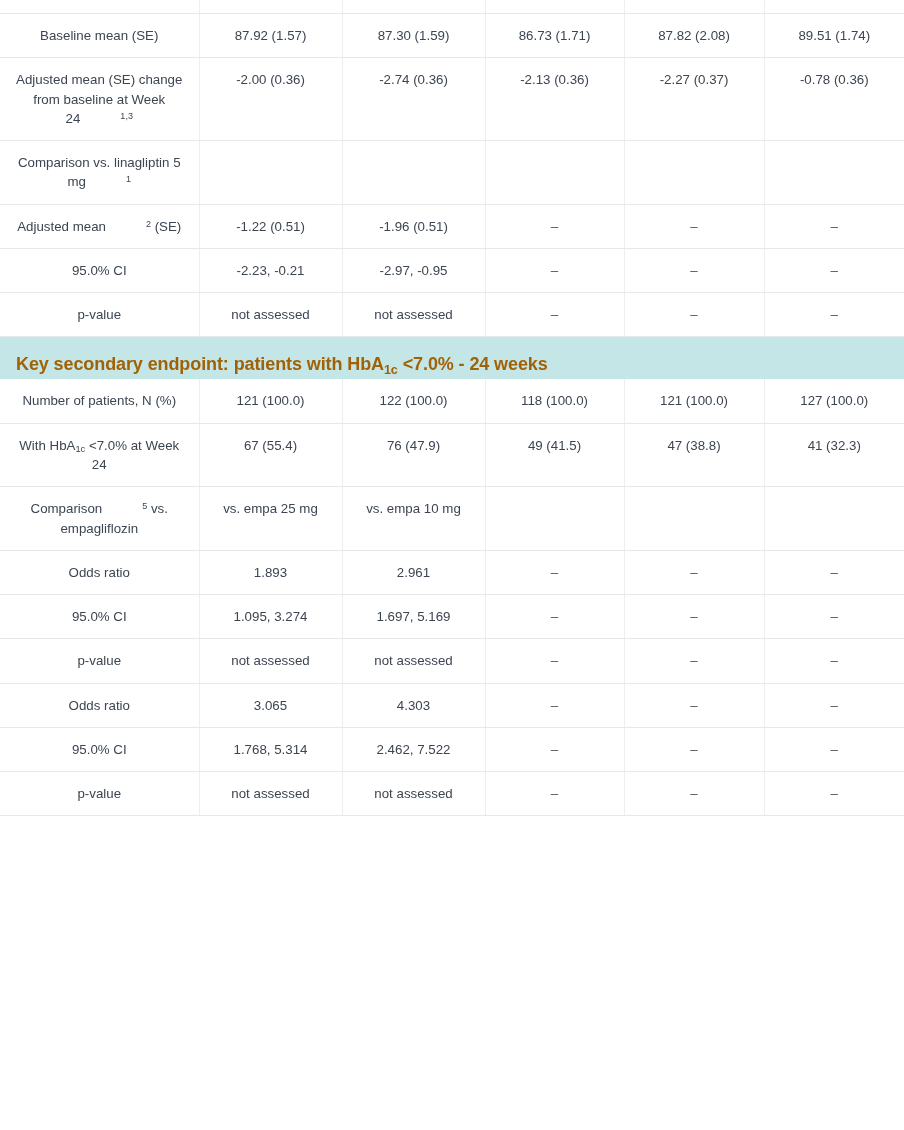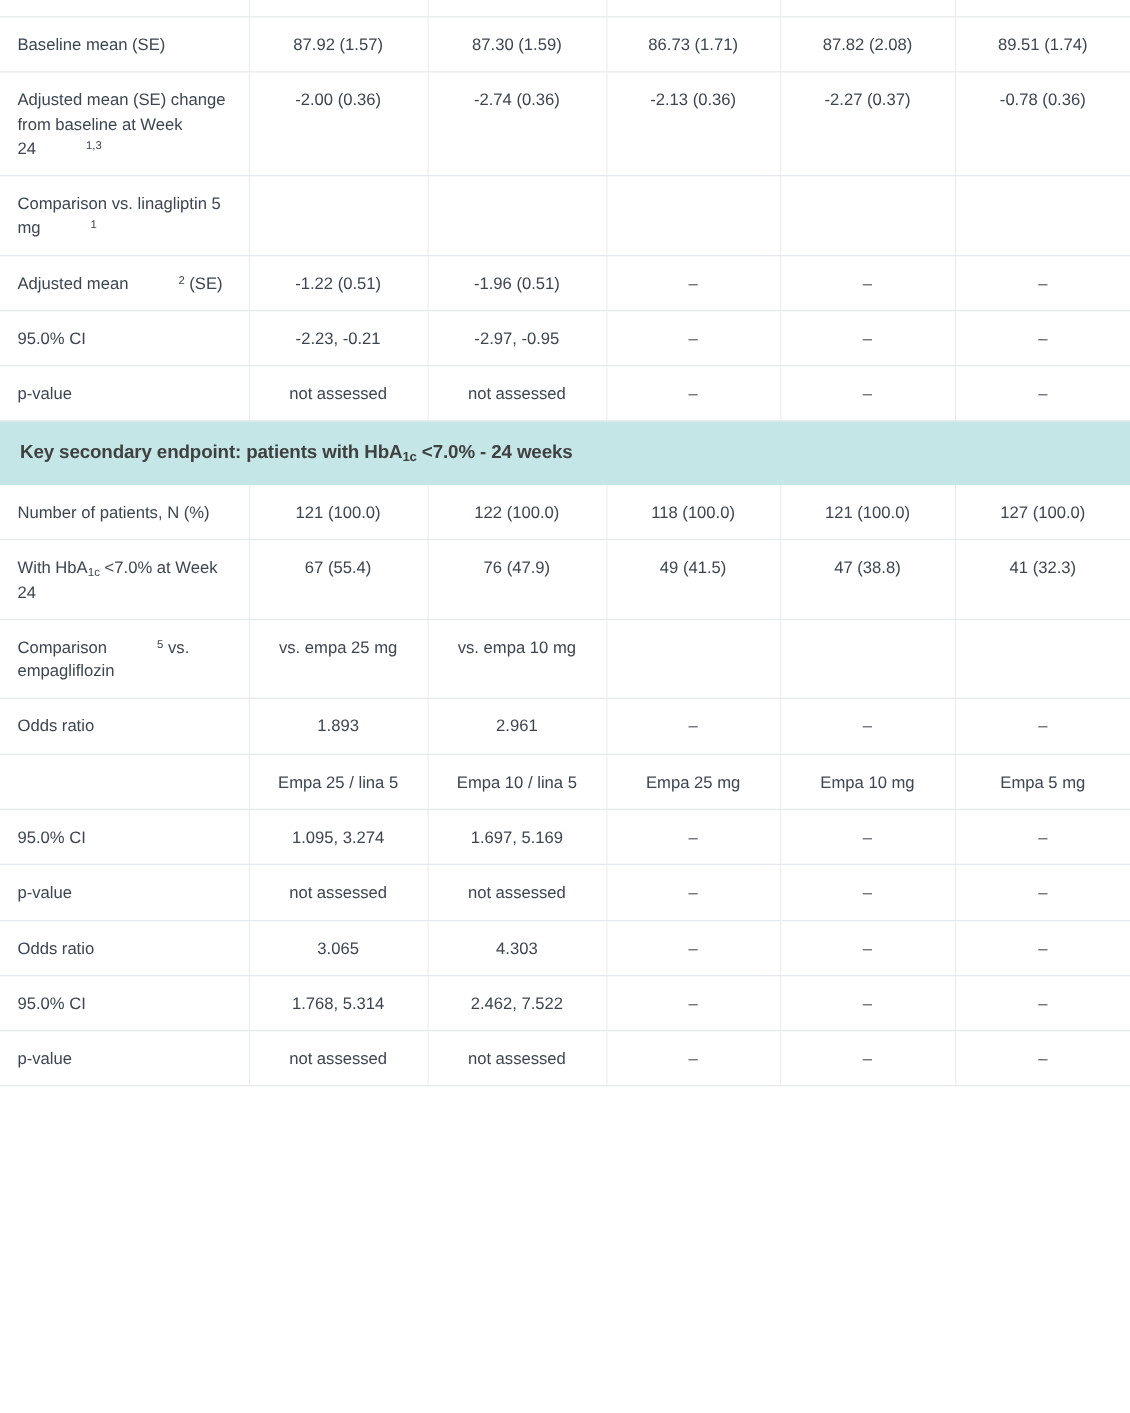--- a/index.html
+++ b/index.html
@@ -37,21 +37,21 @@
     vertical-align: top;
     line-height: 1.45;
     color: #3c4551;
     background: #ffffff;
   }
   .results-table td:last-child {
     border-right: none;
   }
 
   td.label-cell {
-    text-align: left;
+    text-align: center;
   }
   td.value-cell {
     text-align: center;
   }
   td.dash-cell {
     text-align: center;
     color: #4a525e;
   }
 
   
@@ -59,24 +59,24 @@
     padding-top: 0;
     padding-bottom: 0;
     height: 13px;
   }
 
   
   tr.section-row td {
     background: #c4e6e6;
     border-right: none;
     border-bottom: 1px solid #c4e6e6;
-    padding: 14px 14px 14px 16px;
+    padding: 14px 14px 1px 16px;
     font-weight: bold;
-    font-size: 15px;
-    color: #404040;
+    font-size: 18px;
+    color: #a16207;
     letter-spacing: -0.1px;
   }
 
   
   tr.subhead-row td {
     text-align: center;
   }
   tr.subhead-row td.label-cell {
     text-align: left;
   }
@@ -194,28 +194,20 @@
         <td class="value-cell"></td>
       </tr>
       <tr>
         <td class="label-cell">Odds ratio</td>
         <td class="value-cell">1.893</td>
         <td class="value-cell">2.961</td>
         <td class="dash-cell">–</td>
         <td class="dash-cell">–</td>
         <td class="dash-cell">–</td>
       </tr>
-      <tr class="subhead-row">
-        <td class="label-cell"></td>
-        <td class="value-cell">Empa 25 / lina 5</td>
-        <td class="value-cell">Empa 10 / lina 5</td>
-        <td class="value-cell">Empa 25 mg</td>
-        <td class="value-cell">Empa 10 mg</td>
-        <td class="value-cell">Empa 5 mg</td>
-      </tr>
       <tr>
         <td class="label-cell">95.0% CI</td>
         <td class="value-cell">1.095, 3.274</td>
         <td class="value-cell">1.697, 5.169</td>
         <td class="dash-cell">–</td>
         <td class="dash-cell">–</td>
         <td class="dash-cell">–</td>
       </tr>
       <tr>
         <td class="label-cell">p-value</td>

